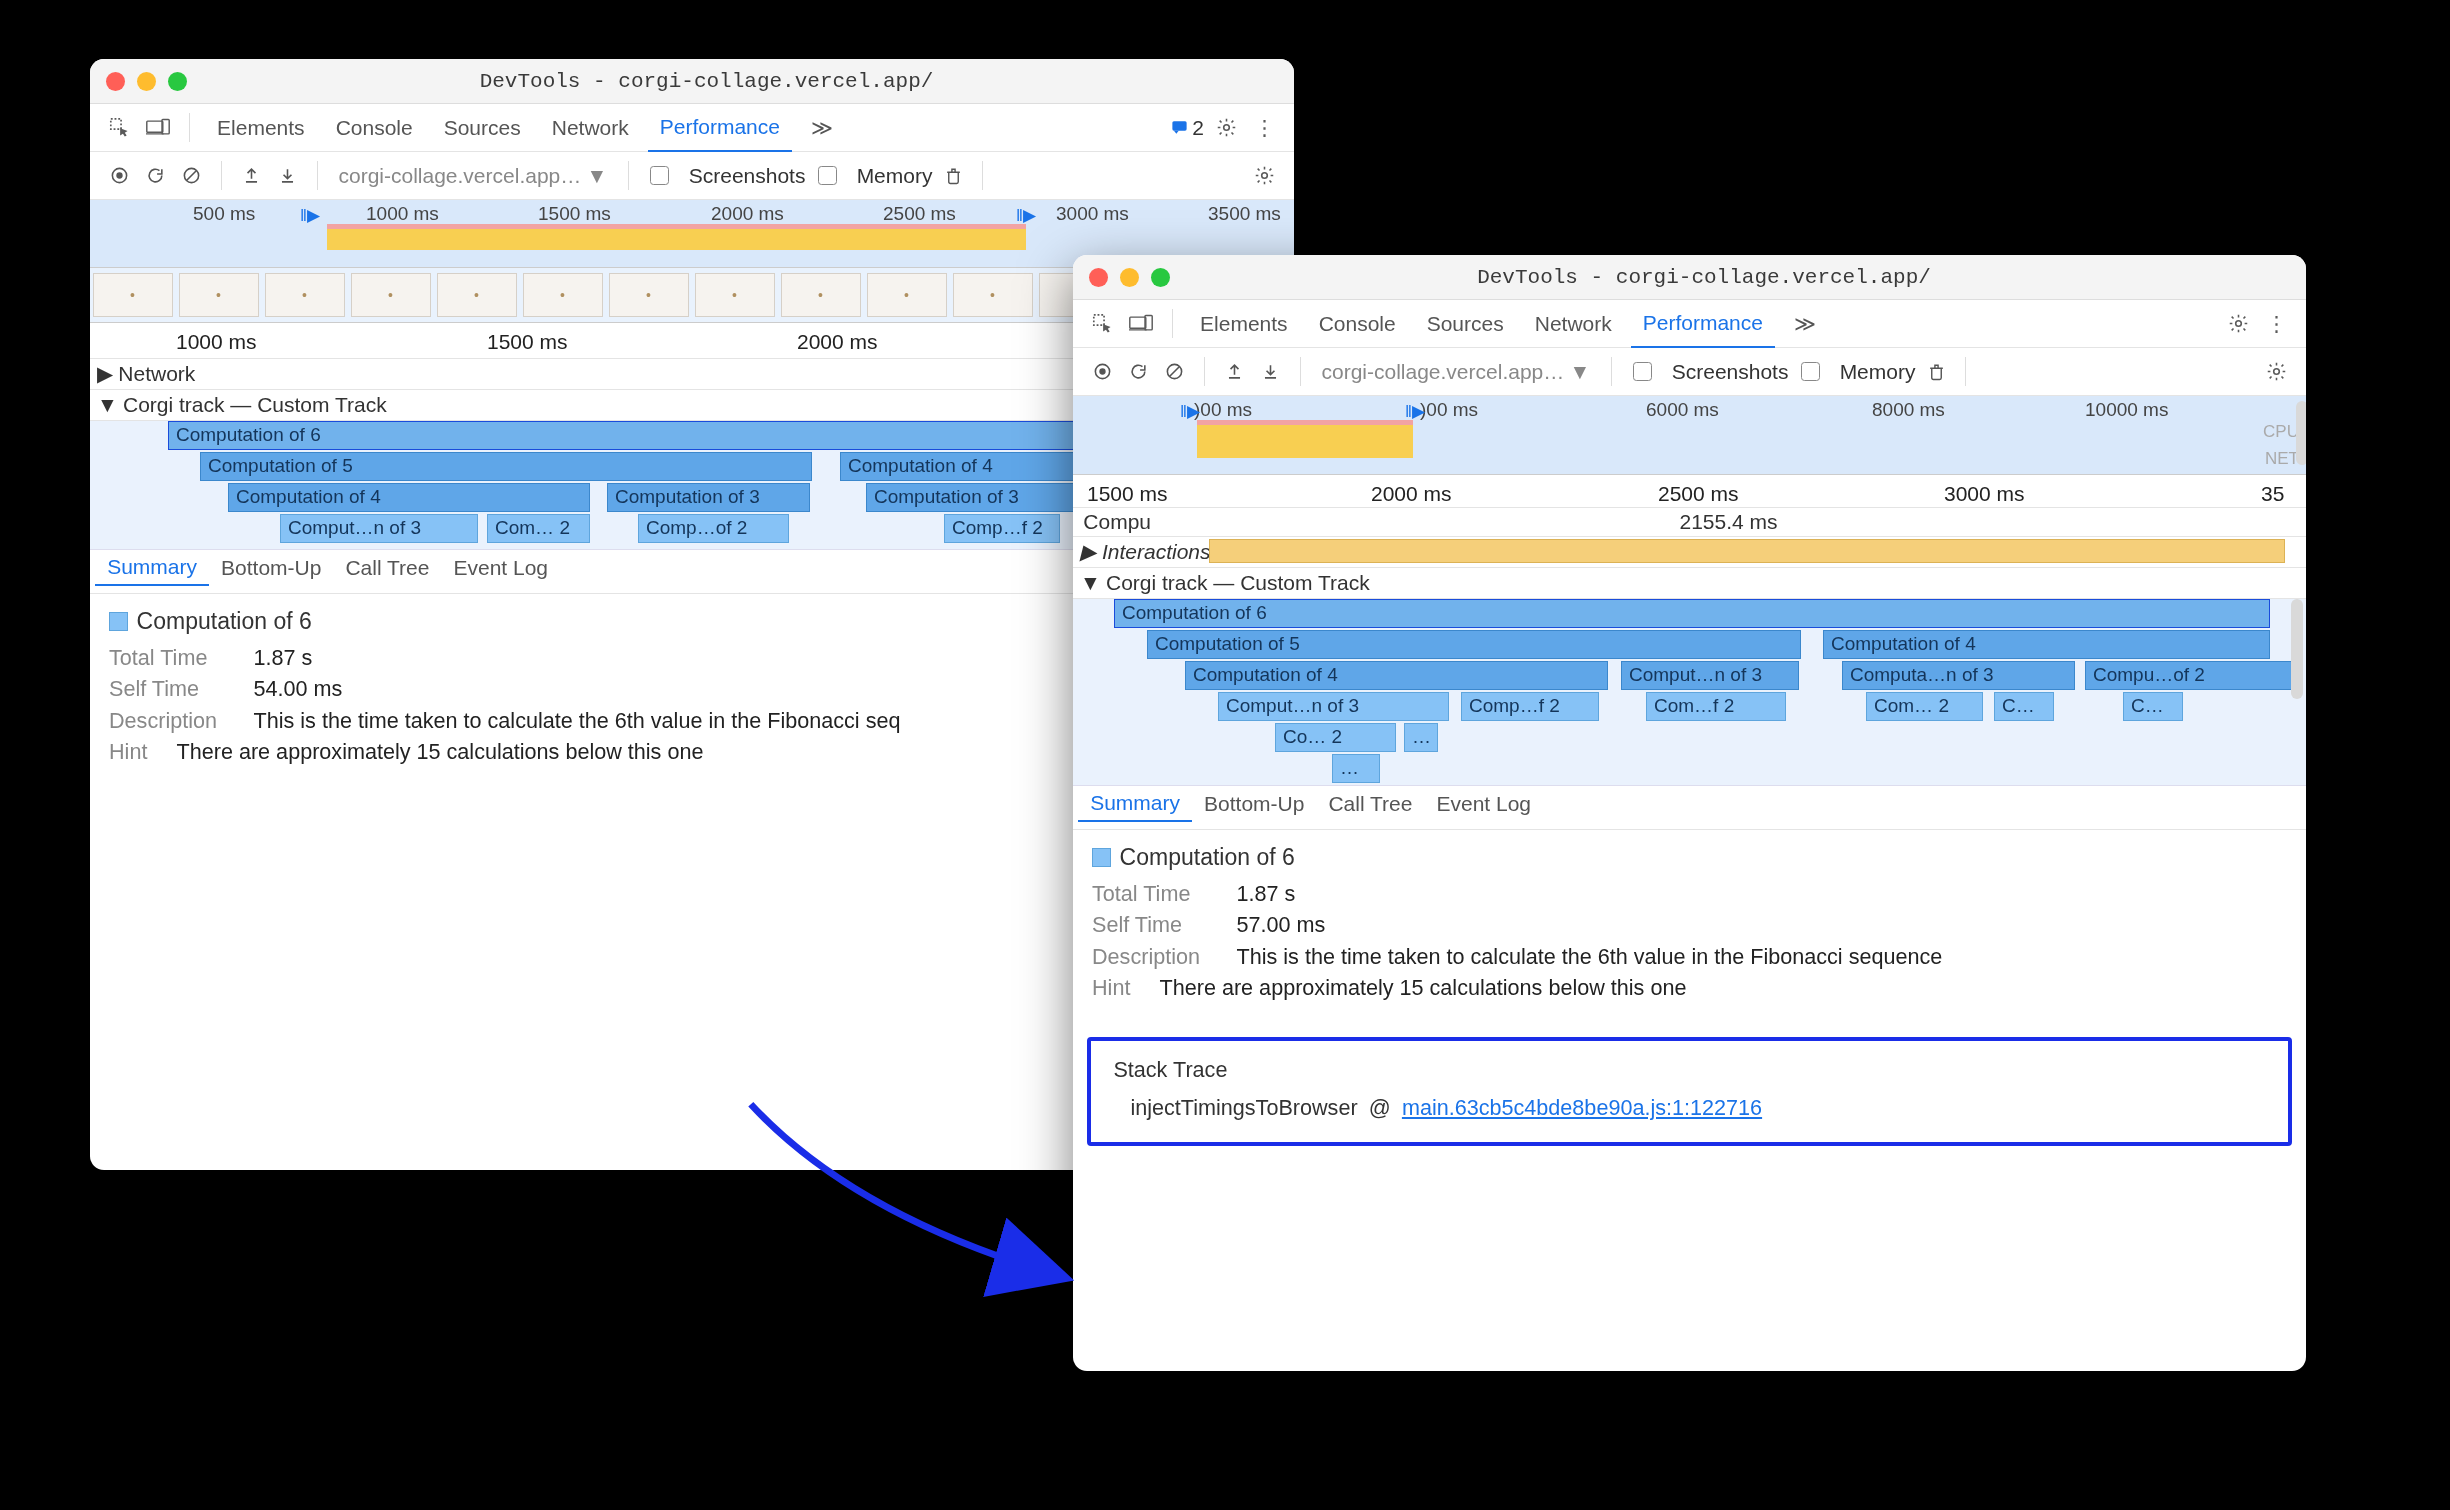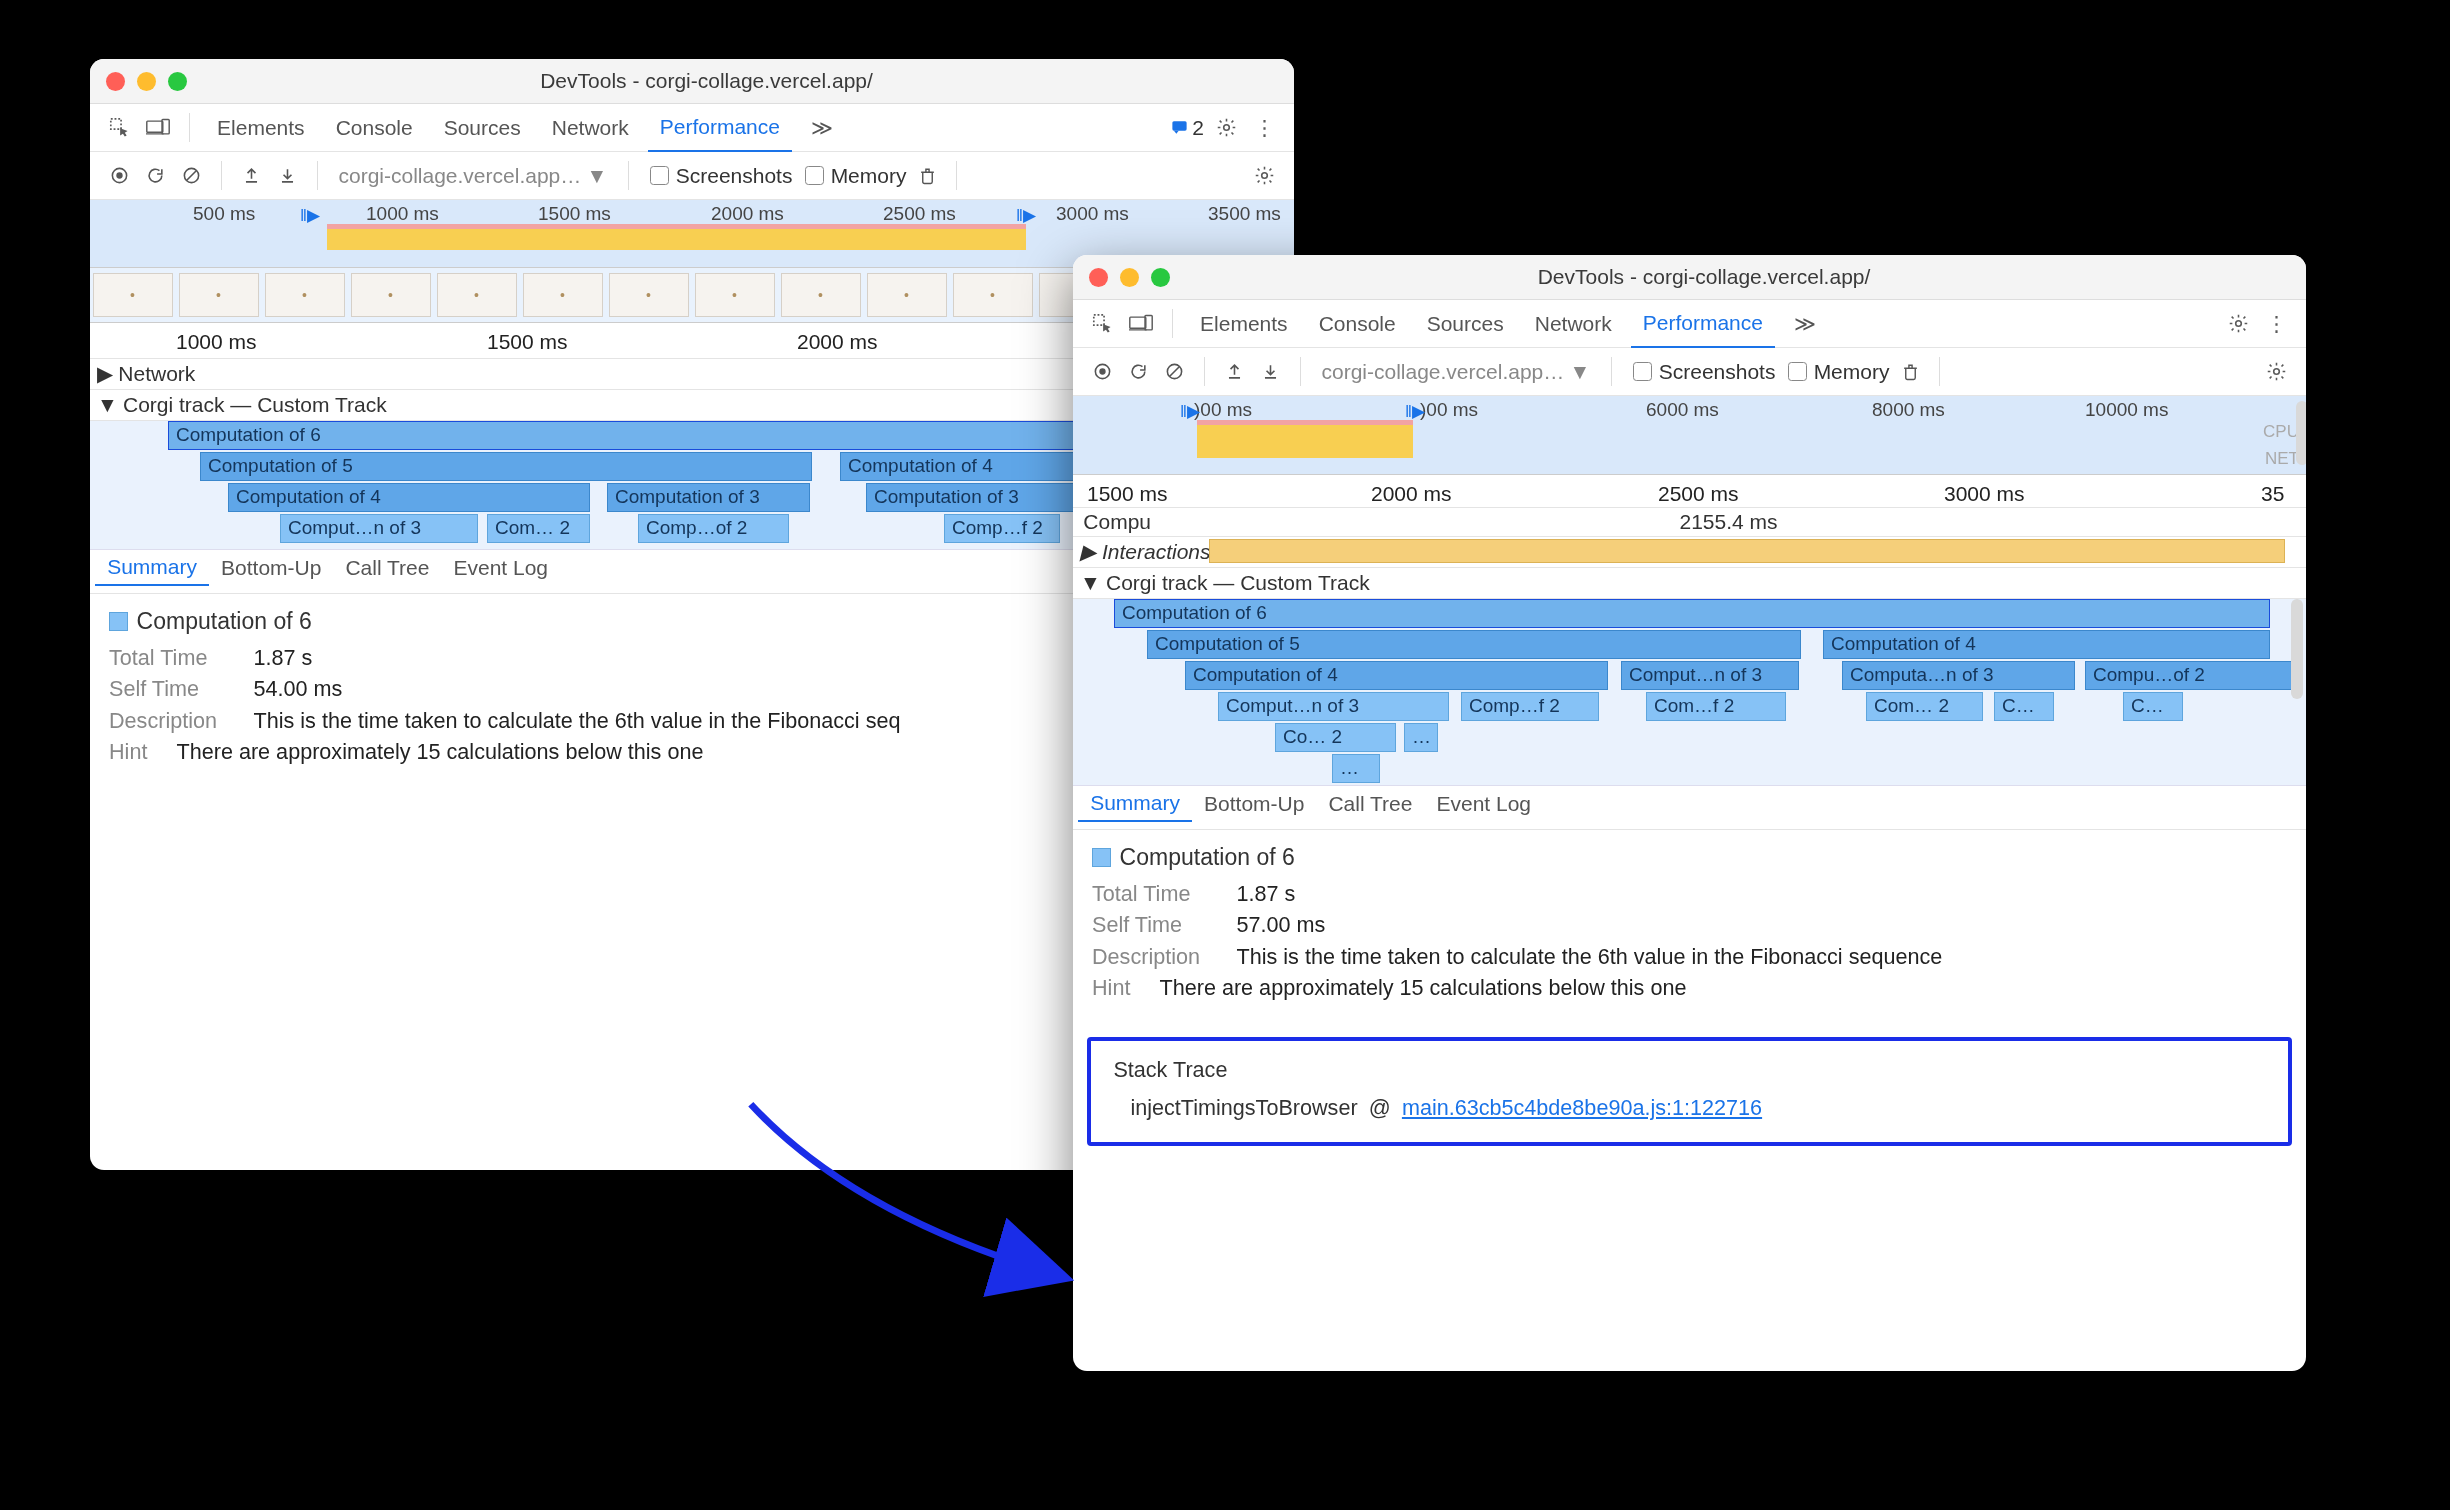--- a/index.html
+++ b/index.html
@@ -20,20 +20,21 @@
   box-shadow: 0 17px 52px rgba(0,0,0,0.5);
   overflow: hidden;
 }
 .titlebar {
   height: 45px;
   background: #f4f4f4;
   display: flex;
   align-items: center;
   padding: 0 15.5px;
   border-bottom: 0.9px solid #ddd;
+  font-family: Liberation Mono, monospace;
 }
 .traffic-lights { display: flex; gap: 12px; }
 .tl { width: 19px; height: 19px; border-radius: 50%; }
 .tl.close { background: #ff5f57; }
 .tl.min { background: #febc2e; }
 .tl.max { background: #28c840; }
 .window-title {
   flex: 1; text-align: center; font-size: 21px; color: #3a3a3a; font-weight: 400;
   margin-left:-52px;
 }
@@ -45,21 +46,21 @@
 .icon-btn { width: 31px; height: 31px; display:flex; align-items:center; justify-content:center; color:#5a5a5a; cursor:pointer; }
 .tab { padding: 0 12px; height: 48px; display:flex; align-items:center; color:#555; cursor:pointer; font-size:21px; }
 .tab.active { color:#1a73e8; border-bottom: 2.6px solid #1a73e8; font-weight:500; }
 .recbar {
   display:flex; align-items:center; height:48px; border-bottom:0.9px solid #e4e4e4; padding:0 14px; gap:5.2px; background:#fff;
 }
 .url-select {
   color:#888; font-size:21px; padding: 1.7px 7px; display:flex; align-items:center; gap:5.2px; cursor:pointer;
 }
 .check-lbl {
-  display:flex; align-items:center; gap:7px; margin-left:7px; color:#333; font-size:21px;
+  display:flex; align-items:center; gap:20px; margin-left:7px; color:#333; font-size:21px;
 }
 .checkbox { width:19px; height:19px; border:1.7px solid #888; border-radius:3.4px; }
 .minimap {
   height: 68px; background: #d9e8fa; position:relative; border-bottom:0.9px solid #ccc;
 }
 .minimap .tick { position:absolute; top:3.4px; font-size:19px; color:#444; }
 .minimap .bar { position:absolute; top:26px; height:24px; background:#f8cf51; border-radius:0; }
 .minimap .play { position:absolute; top:5.2px; color:#1a73e8; font-size:17px; }
 .filmstrip { height:55px; background:#e9f2fd; border-bottom:0.9px solid #ccc; display:flex; }
 .thumb { flex:1; margin:5.2px 3.4px; background:#f6f3ef; border:0.9px solid #d6d0c8; position:relative; }

